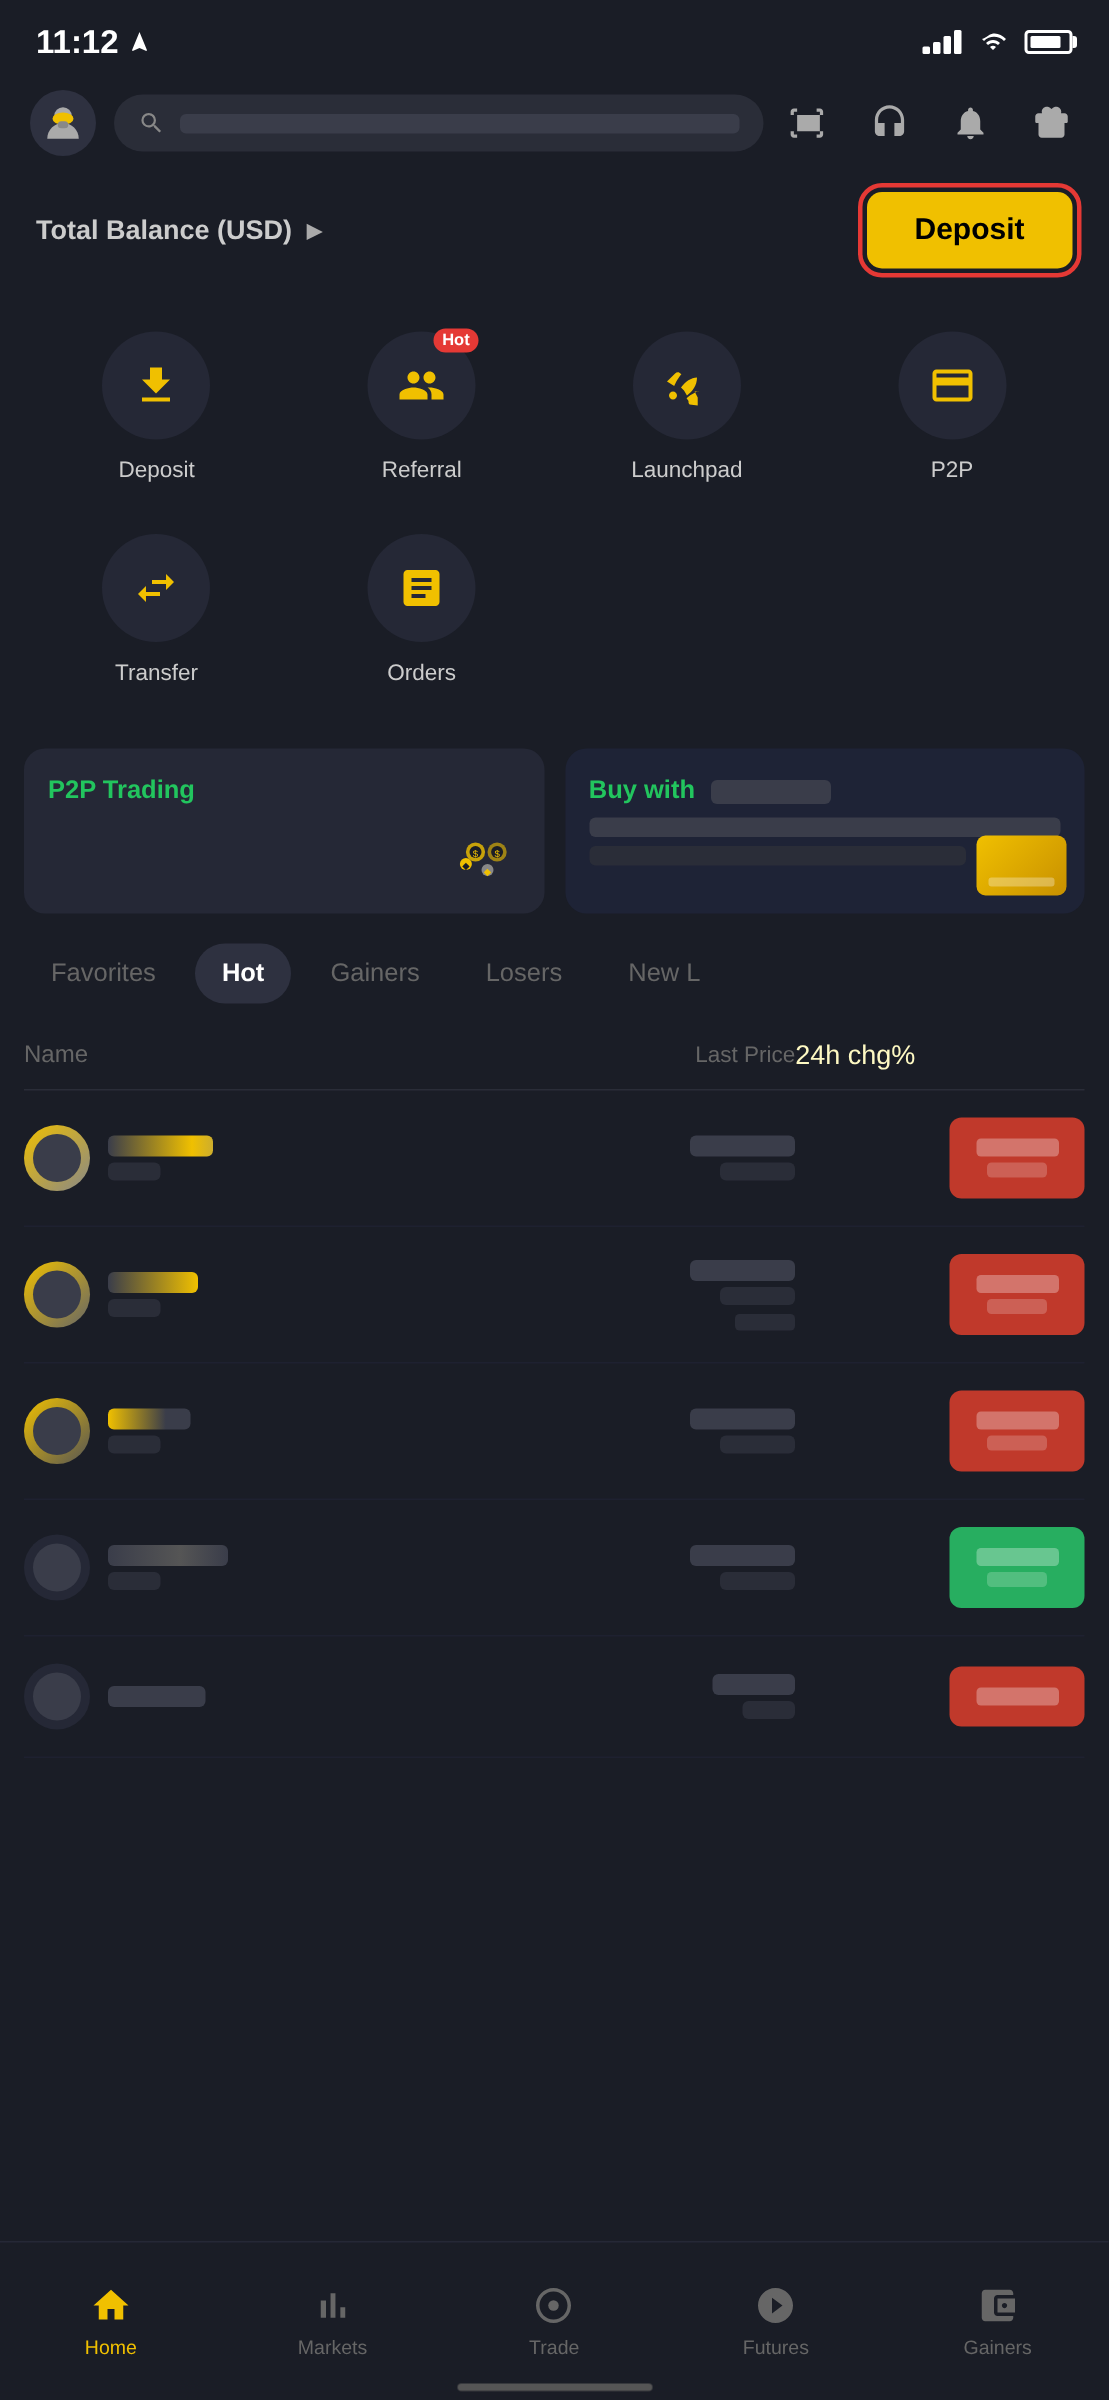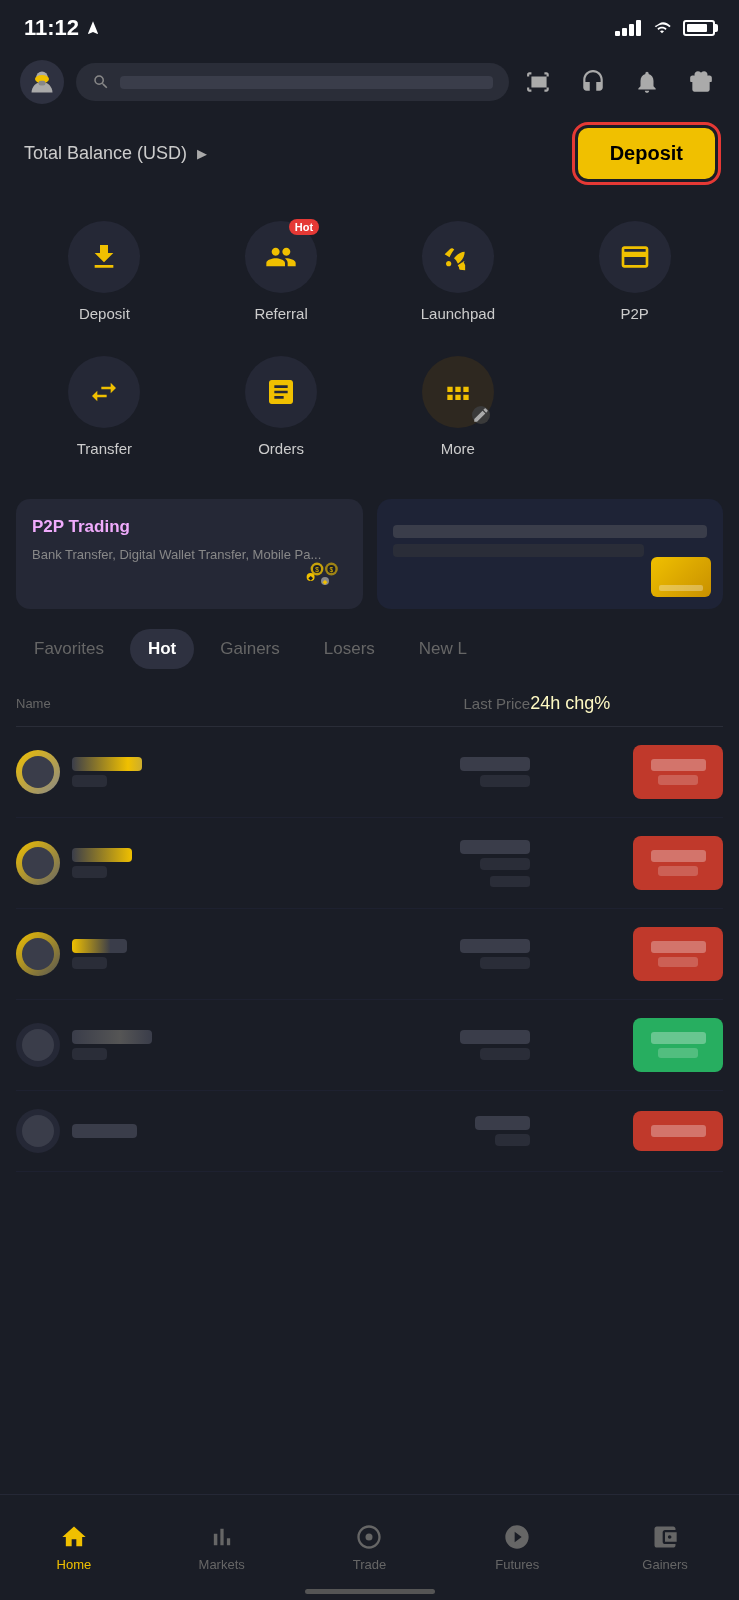--- a/index.html
+++ b/index.html
@@ -125,21 +125,21 @@
       align-items: center;
       justify-content: space-between;
       padding: 16px 24px 20px 24px;
     }
     .balance-label {
       display: flex;
       align-items: center;
       gap: 10px;
       font-size: 18px;
       color: #ccc;
-      font-weight: 400;
+      font-weight: 700;
     }
     .deposit-button {
       background: #f0c000;
       color: #000;
       border: none;
       border-radius: 10px;
       padding: 14px 32px;
       font-size: 20px;
       font-weight: 700;
       cursor: pointer;
@@ -207,21 +207,21 @@
       background: #252836;
       border-radius: 14px;
       padding: 18px 16px;
       min-height: 110px;
       position: relative;
       overflow: hidden;
     }
     .banner-card-title {
       font-size: 17px;
       font-weight: 700;
-      color: #f0abfc;
+      color: #22c55e;
       margin-bottom: 8px;
     }
     .banner-card-sub {
       font-size: 13px;
       color: #888;
       line-height: 1.5;
     }
     .banner-card-icon {
       position: absolute;
       right: 12px;
@@ -275,21 +275,21 @@
     
     .market-table {
       padding: 0 16px;
     }
     .market-header {
       display: flex;
       align-items: center;
       padding: 8px 0 12px 0;
       border-bottom: 1px solid #2a2d38;
     }
-    .col-name { flex: 2; font-size: 13px; color: #666; }
+    .col-name { flex: 2; font-size: 16px; color: #666; }
     .col-price { flex: 2; font-size: 15px; color: #666; text-align: right; }
     .col-change { flex: 1.5; font-size: 18px; color: #fef9c3; }
 
     .market-row {
       display: flex;
       align-items: center;
       padding: 18px 0;
       border-bottom: 1px solid #1e2130;
     }
     .coin-info {
@@ -552,59 +552,49 @@
 
   <div class="action-item">
     <div class="action-icon">
       <svg width="32" height="32" viewBox="0 0 24 24" fill="#f0c000">
         <path d="M19 3H5c-1.1 0-2 .9-2 2v14c0 1.1.9 2 2 2h14c1.1 0 2-.9 2-2V5c0-1.1-.9-2-2-2zm-5 14H7v-2h7v2zm3-4H7v-2h10v2zm0-4H7V7h10v2z"></path>
       </svg>
     </div>
     <span class="action-label">Orders</span>
   </div>
 
-  <div class="action-item">
-    <div class="action-icon more-icon-bg" style="position:relative;">
-      <svg width="32" height="32" viewBox="0 0 24 24" fill="#f0c000">
-        <path d="M4 8h4v4H4zm6 0h4v4h-4zm6 0h4v4h-4zM4 14h4v4H4zm6 0h4v4h-4zm6 0h4v4h-4z"></path>
-      </svg>
-      <div style="position:absolute; bottom:4px; right:4px; background:#3a3a3a; border-radius:50%; width:18px; height:18px; display:flex; align-items:center; justify-content:center;">
-        <svg width="12" height="12" viewBox="0 0 24 24" fill="#aaa">
-          <path d="M3 17.25V21h3.75L17.81 9.94l-3.75-3.75L3 17.25zM20.71 7.04c.39-.39.39-1.02 0-1.41l-2.34-2.34c-.39-.39-1.02-.39-1.41 0l-1.83 1.83 3.75 3.75 1.83-1.83z"></path>
-        </svg>
-      </div>
-    </div>
-    <span class="action-label">More</span>
-  </div>
 </div>
 
 <div class="banner-section">
 
   <div class="banner-card">
     <div class="banner-card-title">P2P Trading</div>
-    <div class="banner-card-sub">Bank Transfer, Digital Wallet Transfer, Mobile Pa...</div>
     <div class="banner-card-icon">
       <svg width="52" height="40" viewBox="0 0 60 50">
 
         <circle cx="20" cy="20" r="8" fill="#f0c000" opacity="0.8"></circle>
         <circle cx="38" cy="20" r="8" fill="#f0c000" opacity="0.6"></circle>
         <circle cx="20" cy="20" r="5" fill="#1a1d26"></circle>
         <circle cx="38" cy="20" r="5" fill="#1a1d26"></circle>
         <text x="20" y="24" text-anchor="middle" fill="#f0c000" font-size="8">$</text>
         <text x="38" y="24" text-anchor="middle" fill="#f0c000" font-size="8">$</text>
 
         <circle cx="12" cy="30" r="5" fill="#f0c000"></circle>
         <text x="12" y="34" text-anchor="middle" fill="#1a1d26" font-size="8">◆</text>
         <circle cx="30" cy="35" r="5" fill="#888"></circle>
         <text x="30" y="39" text-anchor="middle" fill="#f0c000" font-size="8">◆</text>
       </svg>
     </div>
   </div>
 
   <div class="banner-card" style="background:#1e2336;">
+    <div class="banner-card-title">
+      <span>Buy with</span>
+      <span style="display:inline-block; background:#3a3d4a; height:16px; width:80px; border-radius:4px; vertical-align:middle; margin-left:6px;"></span>
+    </div>
     <div style="display:flex; flex-direction:column; gap:6px; margin-top:8px;">
       <div style="background:#3a3d4a; height:13px; width:100%; border-radius:4px;"></div>
       <div style="background:#2a2d38; height:13px; width:80%; border-radius:4px;"></div>
     </div>
     <div class="banner-card-icon">
       <div class="credit-card-img"></div>
     </div>
   </div>
 </div>
 

